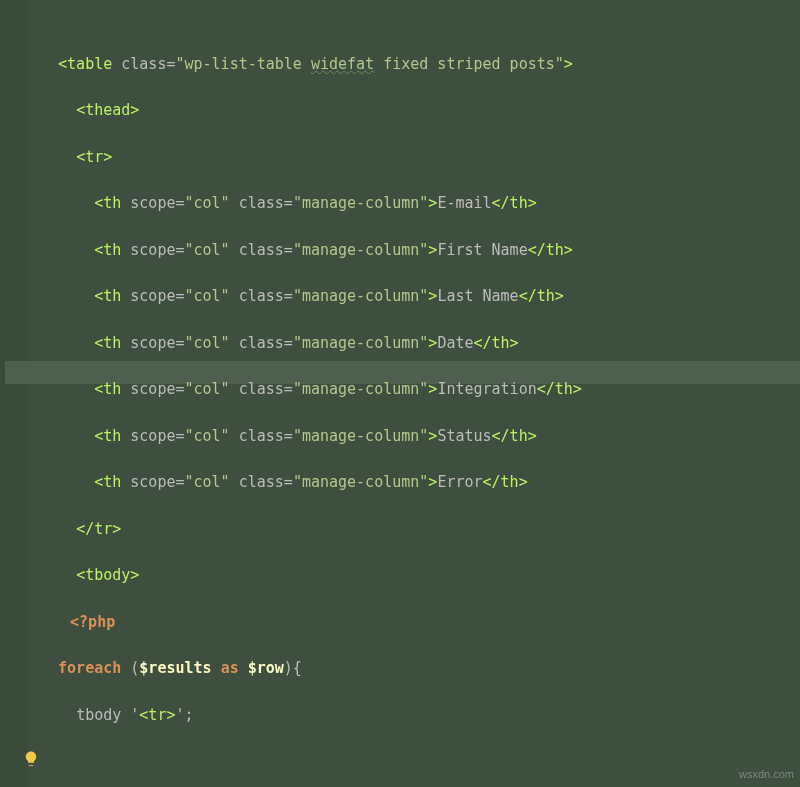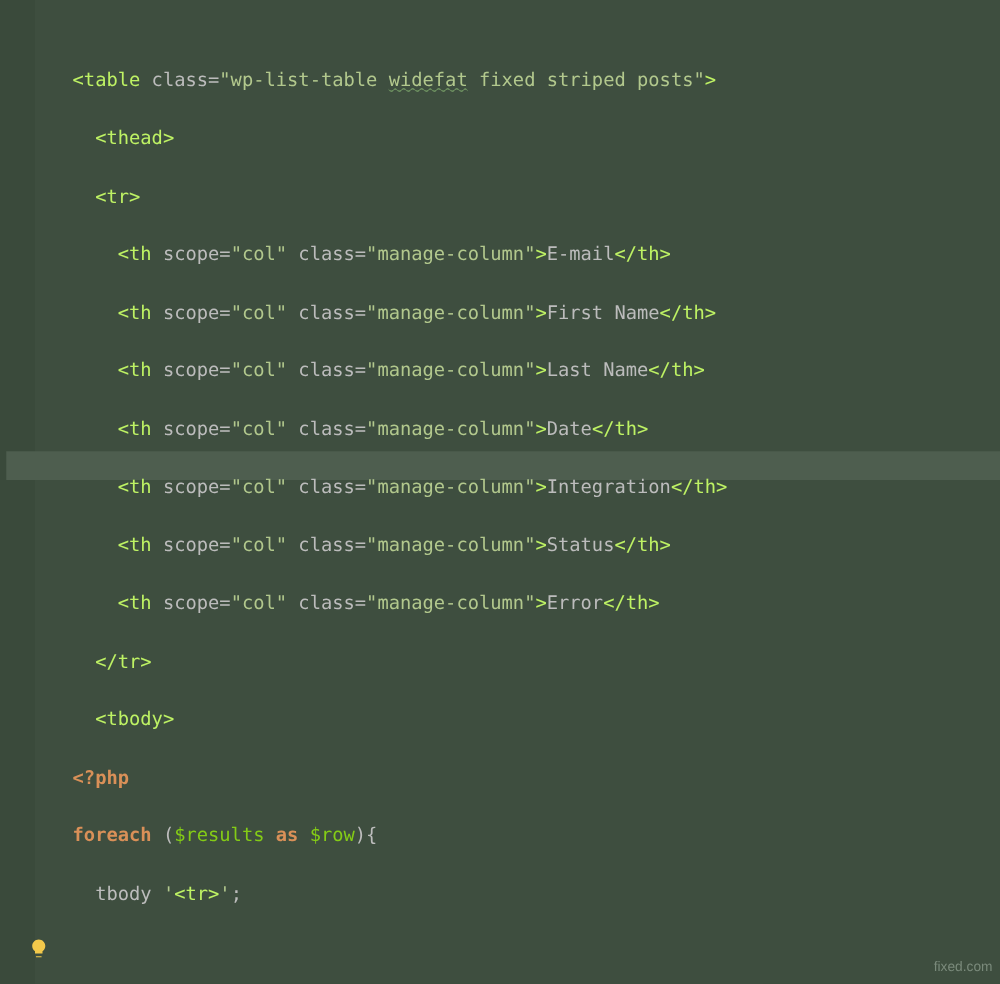--- a/index.html
+++ b/index.html
@@ -28,22 +28,22 @@
     height: 100%;
     background: #3a4a3b;
   }
   .line { display:block; }
   
   .tag   { color: #bef264; }   
   .attr  { color: #bcbcbc; }
   .attrv { color: #b2c88d; }
   .str   { color: #b2c88d; }
   .kw    { color: #d99058; font-weight: bold; }  
-  .php   { color: #d99058; font-weight: bold;}
-  .var   { color: #84cc16; }
+  .php   { color: #d99058; font-weight: bold; margin-left: 12px;}
+  .var   { color: #fef9c3; font-weight: bold; }
   .underline { text-decoration: underline wavy #6b8e5e; text-decoration-thickness:1px;text-align:right;}
   .highlight-bar {
     position: absolute;
     left: 5px;
     right: 0;
     background: #4e5e4f;
     height: 23px;
     z-index: 0;
   }
   .code { position: relative; z-index: 1;}
@@ -103,13 +103,13 @@
 
 </div>
 </div>
 
 <span class="bulb">
 <svg width="18" height="18" viewBox="0 0 24 24">
       <path fill="#f3c94b" d="M9 21h6v-1H9v1zm3-19C8.14 2 5 5.14 5 9c0 2.38 1.19 4.47 3 5.74V17h8v-2.26c1.81-1.27 3-3.36 3-5.74 0-3.86-3.14-7-7-7z"></path>
     </svg>
 </span>
 
-<div class="watermark">fixed.com</div>
+<div class="watermark">wsxdn.com</div>
 
 </body></html>

